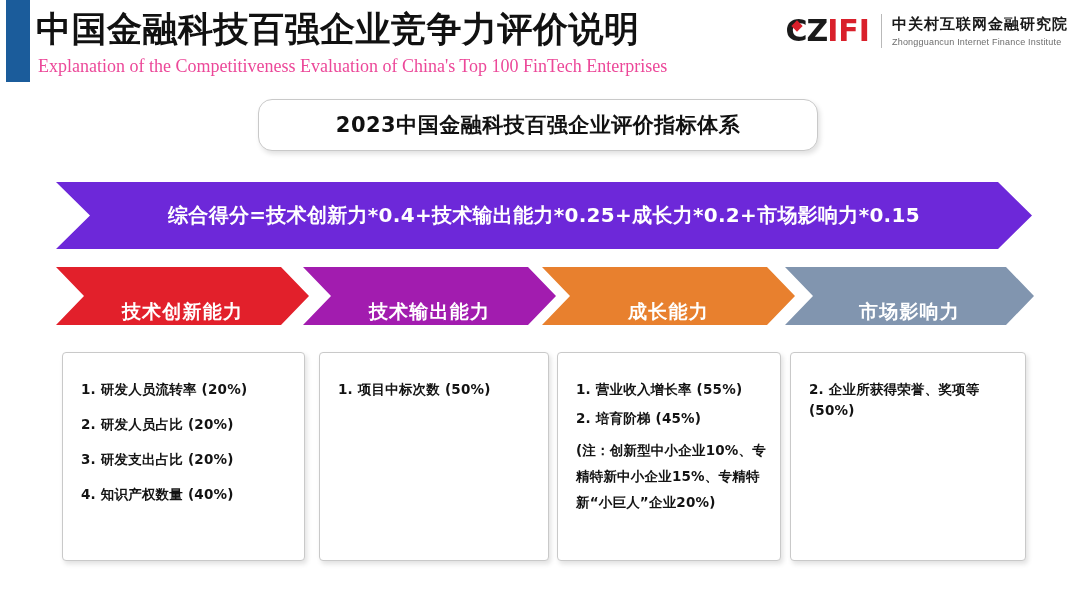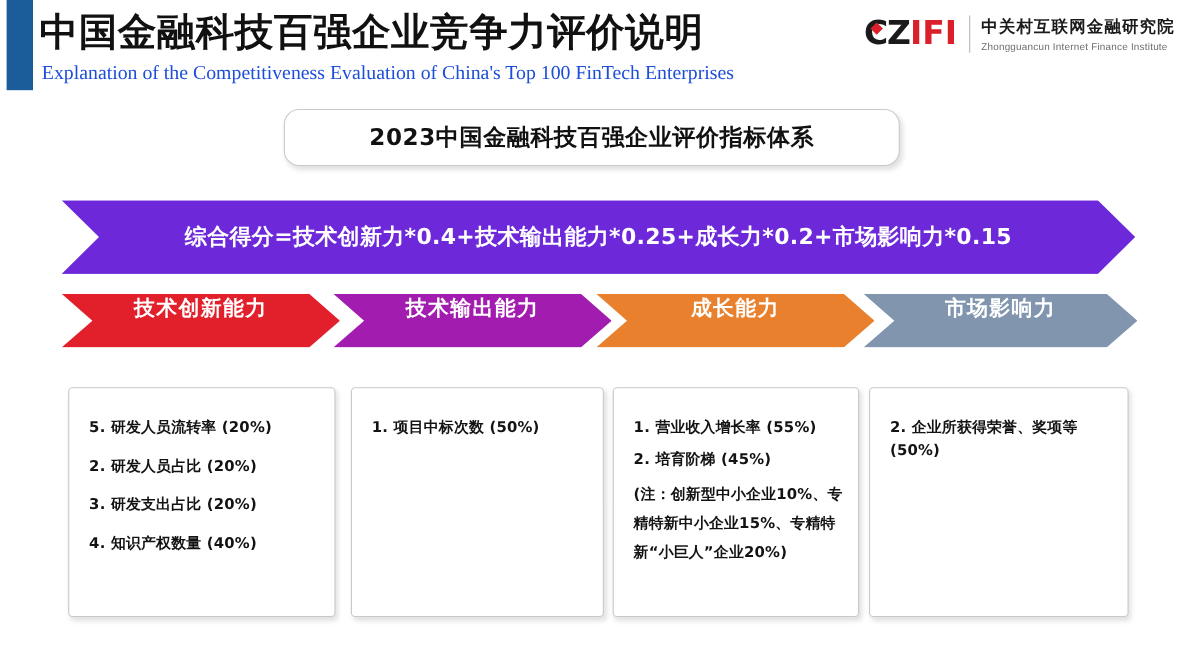--- a/index.html
+++ b/index.html
@@ -37,21 +37,21 @@
     font-weight: bold;
     letter-spacing: 0.5px;
     color: #111111;
     white-space: nowrap;
   }
   #title-en {
     position: absolute;
     left: 38px; top: 56px;
     font-family: "Liberation Serif", "DejaVu Serif", serif;
     font-size: 18px;
-    color: #1d4ed8;
+    color: #ec4899;
     white-space: nowrap;
   }
 
   
   #logo-block {
     position: absolute;
     right: 12px; top: 10px;
     display: flex;
     align-items: center;
     height: 42px;
@@ -142,25 +142,25 @@
     font-weight: bold;
     color: #ffffff;
     letter-spacing: 0.3px;
     white-space: nowrap;
   }
 
   
   .cat-chevron {
     position: absolute;
     top: 267px;
-    height: 49px;
+    height: 58px;
     -webkit-clip-path: polygon(0 0, calc(100% - 28px) 0, 100% 50%, calc(100% - 28px) 100%, 0 100%, 28px 50%);
     clip-path: polygon(0 0, calc(100% - 28px) 0, 100% 50%, calc(100% - 28px) 100%, 0 100%, 28px 50%);
     display: flex;
-    align-items: flex-start;
+    align-items: flex-end;
     justify-content: center;
   }
   .cat-chevron-label {
     font-family: "DejaVu Sans", "Liberation Sans", sans-serif;
     font-size: 19px;
     font-weight: bold;
     color: #ffffff;
     letter-spacing: 1.2px;
     white-space: nowrap;
   }
@@ -239,21 +239,21 @@
   <span class="cat-chevron-label">技术输出能力</span>
 </div>
 <div class="cat-chevron" id="cat-chevron-2">
   <span class="cat-chevron-label">成长能力</span>
 </div>
 <div class="cat-chevron" id="cat-chevron-3">
   <span class="cat-chevron-label">市场影响力</span>
 </div>
 
 <div class="detail-box" id="detail-box-0">
-  <div class="detail-item">5. 研发人员流转率 (20%)</div>
+  <div class="detail-item">1. 研发人员流转率 (20%)</div>
   <div class="detail-item">2. 研发人员占比 (20%)</div>
   <div class="detail-item">3. 研发支出占比 (20%)</div>
   <div class="detail-item">4. 知识产权数量 (40%)</div>
 </div>
 
 <div class="detail-box" id="detail-box-1">
   <div class="detail-item">1. 项目中标次数 (50%)</div>
 </div>
 
 <div class="detail-box" id="detail-box-2">

